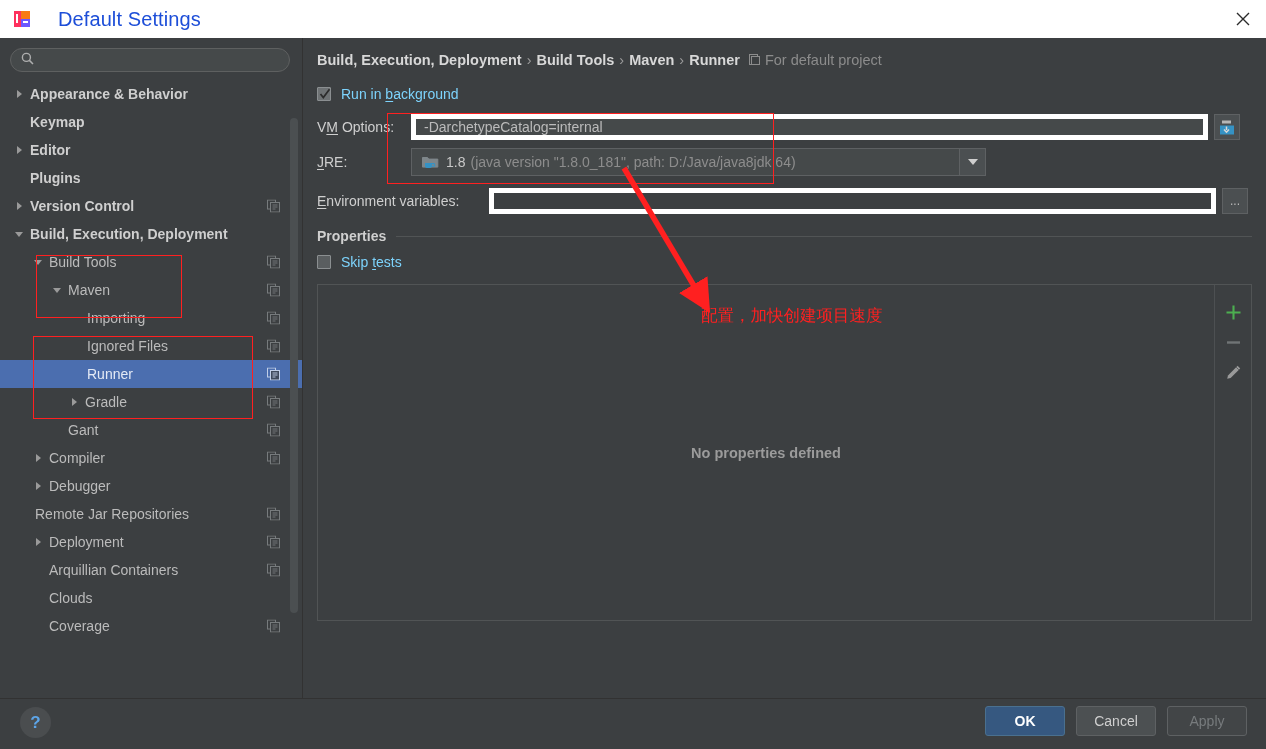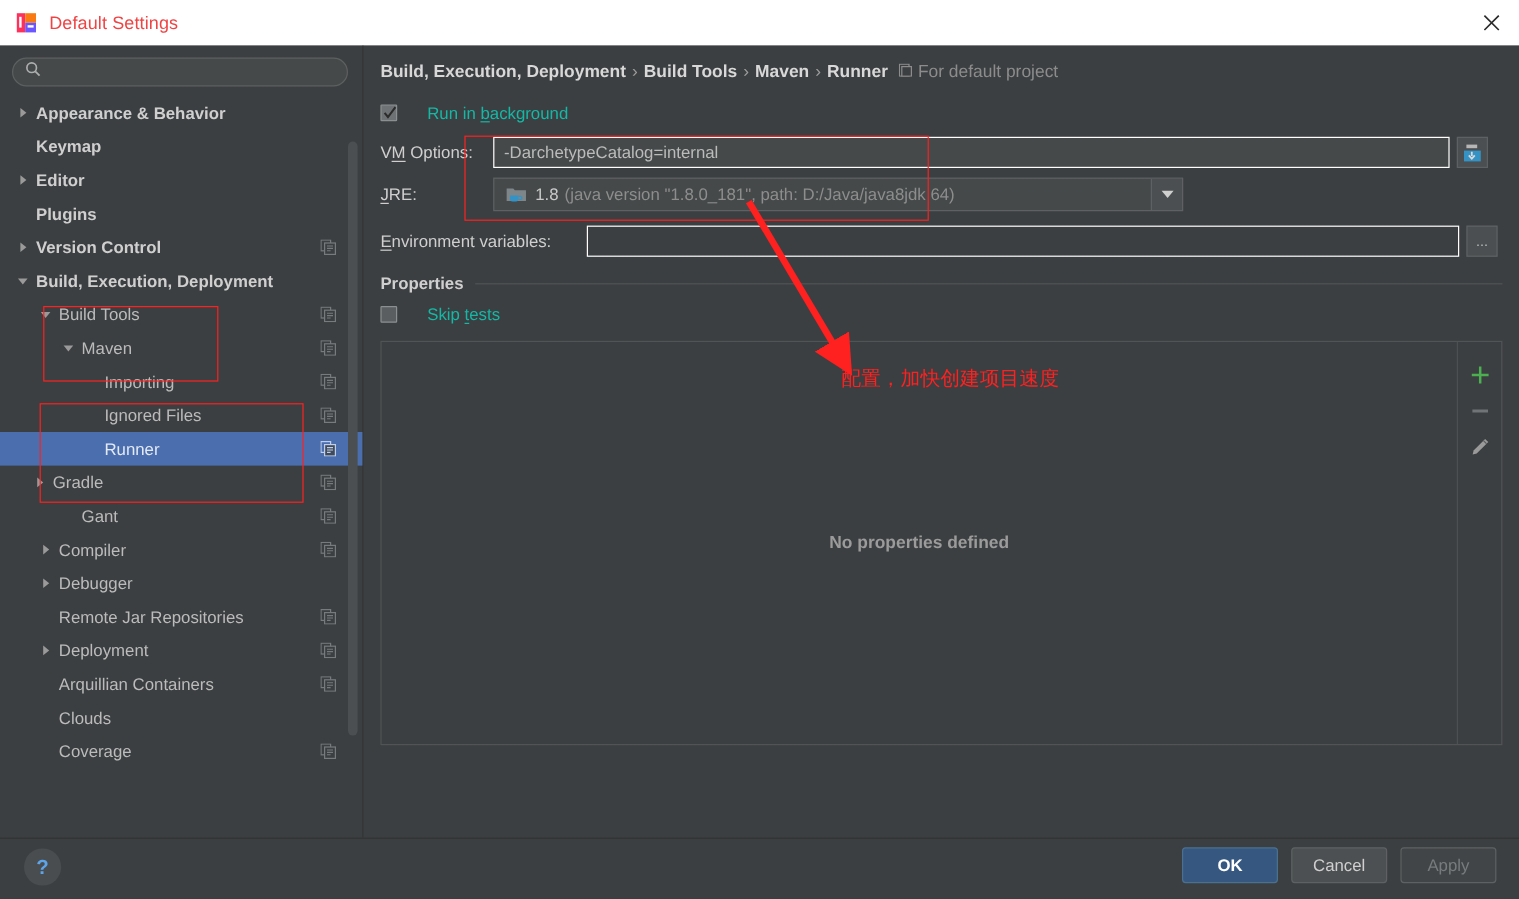--- a/index.html
+++ b/index.html
@@ -16,21 +16,21 @@
     display: flex; align-items: center;
     position: relative;
   }
   .title-icon { width: 16px; height: 16px; margin-left: 14px; position: relative; flex: none; }
   .title-icon .q1 { position:absolute; left:0; top:0; width:7px; height:16px; background:#fe315d; }
   .title-icon .q2 { position:absolute; left:7px; top:0; width:9px; height:8px; background:#f97a12; }
   .title-icon .q3 { position:absolute; left:7px; top:8px; width:9px; height:8px; background:#6b57ff; }
   .title-icon .bar { position:absolute; left:2px; top:3px; width:2px; height:9px; background:#fff; }
   .title-icon .bar2 { position:absolute; left:9px; top:10px; width:5px; height:2px; background:#fff; }
   .title-text {
-    margin-left: 11px; font-size: 15px; color: #ef4444; letter-spacing: .1px;
+    margin-left: 28px; font-size: 20px; color: #1d4ed8; letter-spacing: .1px;
   }
   .title-close {
     position: absolute; right: 0; top: 0; width: 46px; height: 38px;
     display: flex; align-items: center; justify-content: center;
     color: #2b2b2b; font-size: 20px; font-weight: 300; cursor: default;
   }
   .title-close svg { display:block; }
 
   
   .dialog-body {
@@ -100,28 +100,28 @@
 
   .form { position: absolute; left: 14px; top: 48px; right: 14px; }
 
   .row { display: flex; align-items: center; margin-bottom: 8px; position: relative; }
   .chk {
     width: 14px; height: 14px; background: #6e7274; border: 1px solid #8b8f91;
     flex: none; position: relative; border-radius: 1px;
   }
   .chk.unchecked { background: #5a5e60; }
   .chk svg { position: absolute; left: 1px; top: 0px; }
-  .chk-label { color: #14b8a6; font-size: 14px; margin-left: 25px; }
+  .chk-label { color: #7dd3fc; font-size: 14px; margin-left: 10px; }
   .u { text-decoration: underline; text-underline-offset: 2px; }
 
   .field-label { color: #cfcfcf; font-size: 14px; width: 94px; flex: none; }
   .field-label.wide { width: 172px; }
 
   .textfield {
-    height: 26px; background: #45494a; border: 1px solid #ffffff;
+    height: 26px; background: #45494a; border: 5px solid #ffffff;
     color: #bbbbbb; font-size: 14px; display: flex; align-items: center;
     padding: 0 8px;
   }
   .textfield.empty { background: #3c3f41; }
 
   .combo {
     height: 28px; background: #45494a; border: 1px solid #5e6163;
     display: flex; align-items: center; padding-left: 10px; color: #c9c9c9; font-size: 14px;
   }
   .combo .dim { color: #8d8d8d; }
@@ -315,21 +315,21 @@
           <span class="arrow none">
             <i></i>
           </span>
           <span>Runner</span>
           <span class="copy-icon" style="color: rgb(232, 238, 250);"><svg width="13" height="13" viewBox="0 0 13 13">
               <rect x="0.5" y="0.5" width="8" height="9" fill="none" stroke="currentColor" stroke-width="1"></rect>
               <rect x="3.5" y="3" width="9" height="9.5" fill="#3c3f41" stroke="currentColor" stroke-width="1"></rect>
               <path d="M5.5 5.5 h5 M5.5 7.5 h5 M5.5 9.5 h3" stroke="currentColor" stroke-width="0.9"></path>
             </svg></span>
         </div>
-        <div class="tree-row" style="padding-left: 26px;">
+        <div class="tree-row" style="padding-left: 26px; margin-left: 41px;">
           <span class="arrow ">
             <i></i>
           </span>
           <span>Gradle</span>
           <span class="copy-icon" style="color: rgb(139, 143, 145);"><svg width="13" height="13" viewBox="0 0 13 13">
               <rect x="0.5" y="0.5" width="8" height="9" fill="none" stroke="currentColor" stroke-width="1"></rect>
               <rect x="3.5" y="3" width="9" height="9.5" fill="#3c3f41" stroke="currentColor" stroke-width="1"></rect>
               <path d="M5.5 5.5 h5 M5.5 7.5 h5 M5.5 9.5 h3" stroke="currentColor" stroke-width="0.9"></path>
             </svg></span>
         </div>
@@ -354,21 +354,21 @@
               <rect x="3.5" y="3" width="9" height="9.5" fill="#3c3f41" stroke="currentColor" stroke-width="1"></rect>
               <path d="M5.5 5.5 h5 M5.5 7.5 h5 M5.5 9.5 h3" stroke="currentColor" stroke-width="0.9"></path>
             </svg></span>
         </div>
         <div class="tree-row" style="padding-left: 31px;">
           <span class="arrow ">
             <i></i>
           </span>
           <span>Debugger</span>
         </div>
-        <div class="tree-row" style="padding-left: 31px;">
+        <div class="tree-row" style=" gap: 17px;">
           <span class="arrow none">
             <i></i>
           </span>
           <span>Remote Jar Repositories</span>
           <span class="copy-icon" style="color: rgb(139, 143, 145);"><svg width="13" height="13" viewBox="0 0 13 13">
               <rect x="0.5" y="0.5" width="8" height="9" fill="none" stroke="currentColor" stroke-width="1"></rect>
               <rect x="3.5" y="3" width="9" height="9.5" fill="#3c3f41" stroke="currentColor" stroke-width="1"></rect>
               <path d="M5.5 5.5 h5 M5.5 7.5 h5 M5.5 9.5 h3" stroke="currentColor" stroke-width="0.9"></path>
             </svg></span>
         </div>

